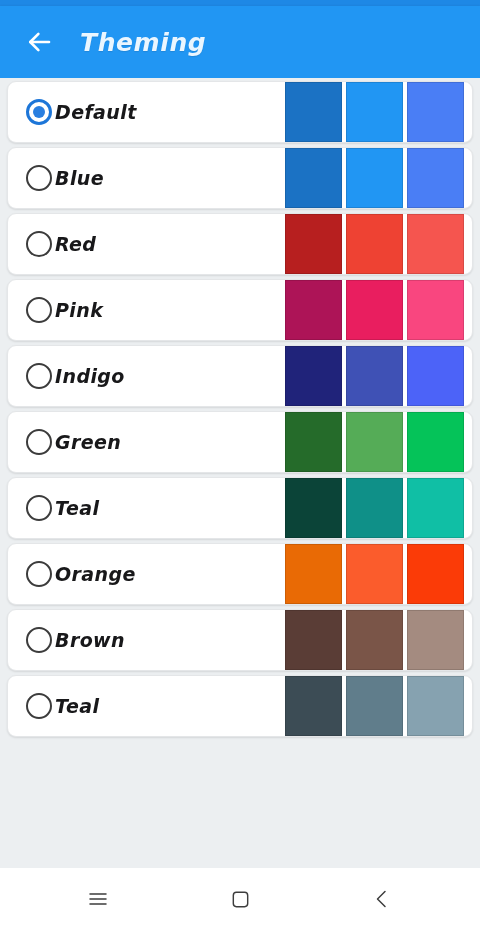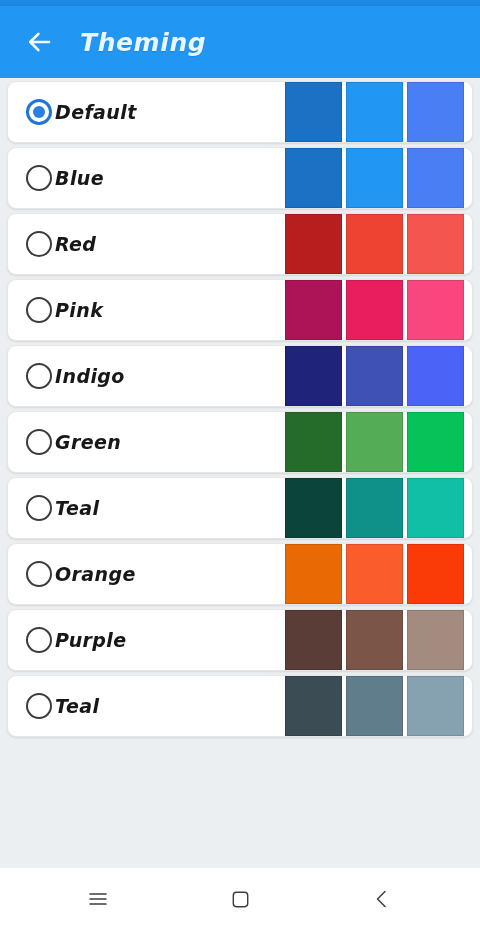--- a/index.html
+++ b/index.html
@@ -250,21 +250,21 @@
         <div class="radio"></div>
         <div class="row-label">Orange</div>
         <div class="swatches">
           <div class="swatch" style="background: rgb(233, 106, 5);"></div>
           <div class="swatch" style="background: rgb(251, 92, 44);"></div>
           <div class="swatch" style="background: rgb(251, 59, 7);"></div>
         </div>
       </div>
       <div class="row">
         <div class="radio"></div>
-        <div class="row-label">Purple</div>
+        <div class="row-label">Brown</div>
         <div class="swatches">
           <div class="swatch" style="background: rgb(90, 61, 54);"></div>
           <div class="swatch" style="background: rgb(122, 85, 72);"></div>
           <div class="swatch" style="background: rgb(164, 139, 128);"></div>
         </div>
       </div>
       <div class="row">
         <div class="radio"></div>
         <div class="row-label">Teal</div>
         <div class="swatches">

